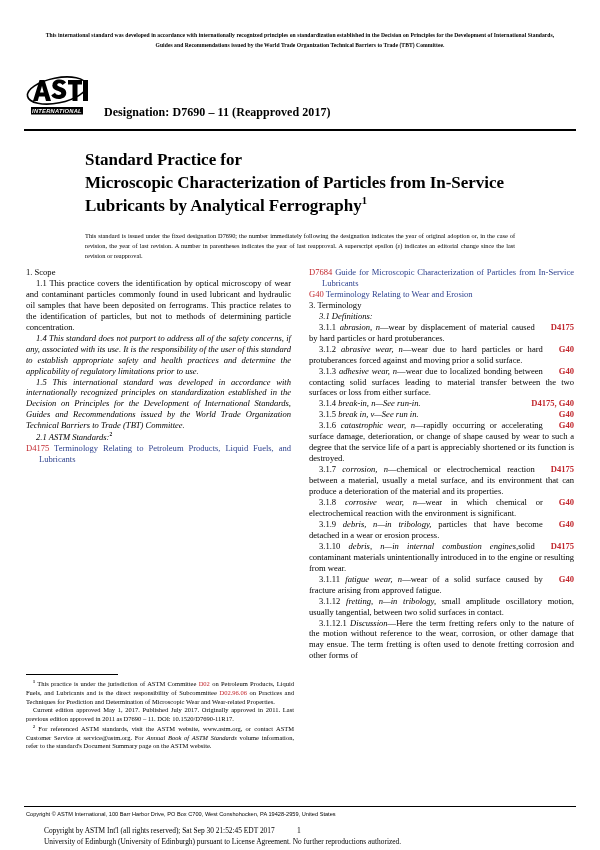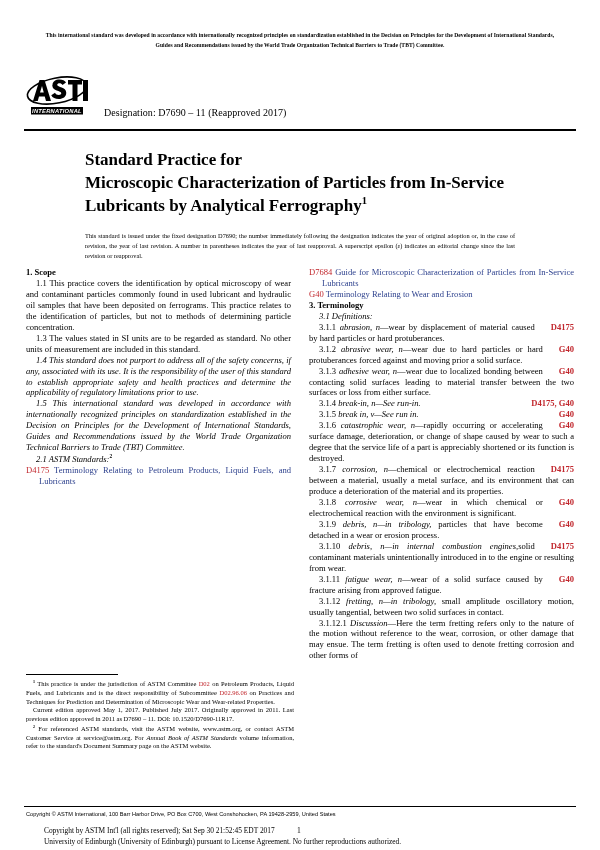--- a/index.html
+++ b/index.html
@@ -39,22 +39,22 @@
     padding-left: 24px;
     display: flex;
     align-items: center;
     gap: 14px;
   }
   .logo {
     width: 66px;
     flex: 0 0 66px;
   }
   .desig-text {
-    font-size: 10px;
-    font-weight: normal;
+    font-size: 12px;
+    font-weight: bold;
     letter-spacing: 0.005em;
     padding-top: 2px;
     margin-top: 32px;
   }
 
   
   .rule-thick {
     margin: 7px 24px 0 24px;
     border-top: 2.1px solid #000;
   }
@@ -97,21 +97,21 @@
   }
   .col p {
     margin: 0;
     font-size: 8.55px;
     line-height: 1.282;
     text-align: justify;
     text-justify: inter-word;
   }
   .sec-head {
     font-size: 8.9px;
-    font-weight: bold;
+    font-weight: normal;
     margin: 0 0 2px 0;
     text-align: left;
   }
   .gap-before { margin-top: 6.6px; }
   .gap-head   { margin-top: 10.5px; }
   .gap-sm     { margin-top: 1.2px; }
   .indent { text-indent: 10px; }
   .it { font-style: italic; }
 
   
@@ -233,21 +233,20 @@
     <div class="tline"><span>Lubricants by Analytical Ferrography</span><span class="sup">1</span></div>
   </div>
 
   <div class="issued">This standard is issued under the fixed designation D7690; the number immediately following the designation indicates the year of original adoption or, in the case of revision, the year of last revision. A number in parentheses indicates the year of last reapproval. A superscript epsilon (ε) indicates an editorial change since the last revision or reapproval.</div>
 
   <div class="columns">
 
     <div class="col">
       <p class="sec-head">1. Scope</p>
       <p class="indent">1.1 This practice covers the identification by optical microscopy of wear and contaminant particles commonly found in used lubricant and hydraulic oil samples that have been deposited on ferrograms. This practice relates to the identification of particles, but not to methods of determining particle concentration.</p>
-      <p class="indent gap-before">1.3 The values stated in SI units are to be regarded as standard. No other units of measurement are included in this standard.</p>
       <p class="indent gap-before it">1.4 This standard does not purport to address all of the safety concerns, if any, associated with its use. It is the responsibility of the user of this standard to establish appropriate safety and health practices and determine the applicability of regulatory limitations prior to use.</p>
       <p class="indent gap-before it">1.5 This international standard was developed in accordance with internationally recognized principles on standardization established in the Decision on Principles for the Development of International Standards, Guides and Recommendations issued by the World Trade Organization Technical Barriers to Trade (TBT) Committee.</p>
 
       <p class="indent gap-sm"><span class="it">2.1 ASTM Standards:</span><span class="sup">2</span></p>
 
       <p class="ref"><span class="code">D4175</span> <span>Terminology Relating to Petroleum Products, Liquid Fuels, and Lubricants</span></p>
     </div>
 
     <div class="col">
       <p class="ref"><span class="code">D7684</span> <span>Guide for Microscopic Characterization of Particles from In-Service Lubricants</span></p>

